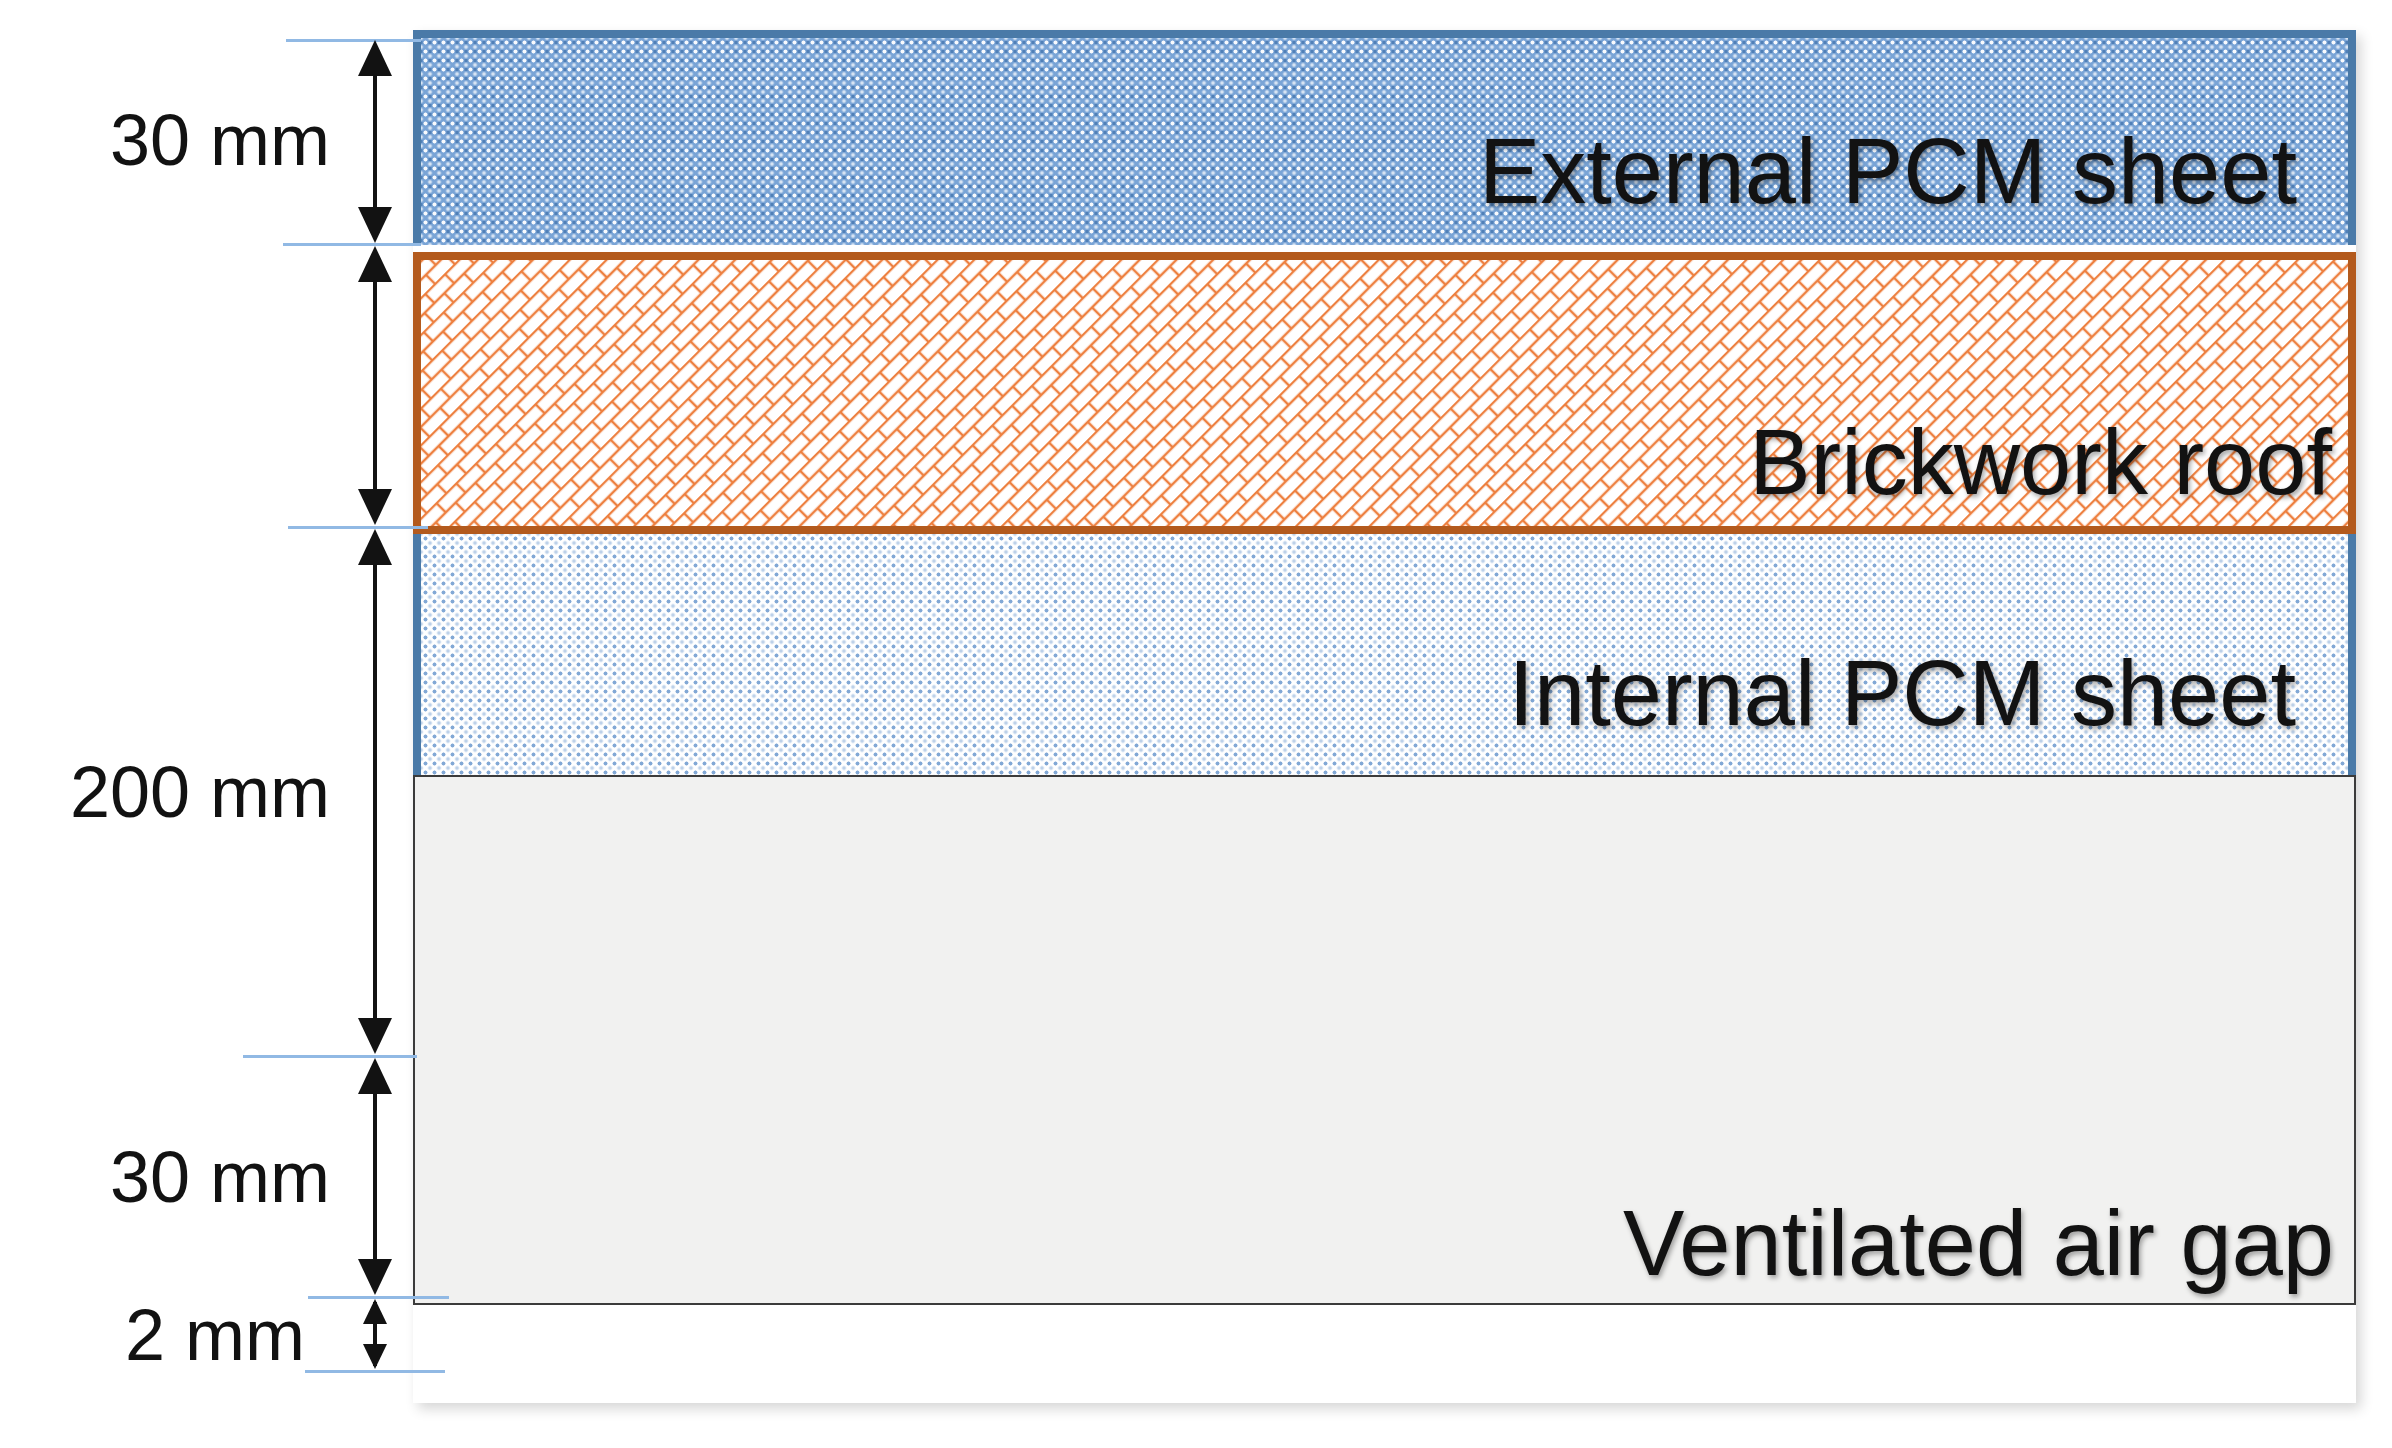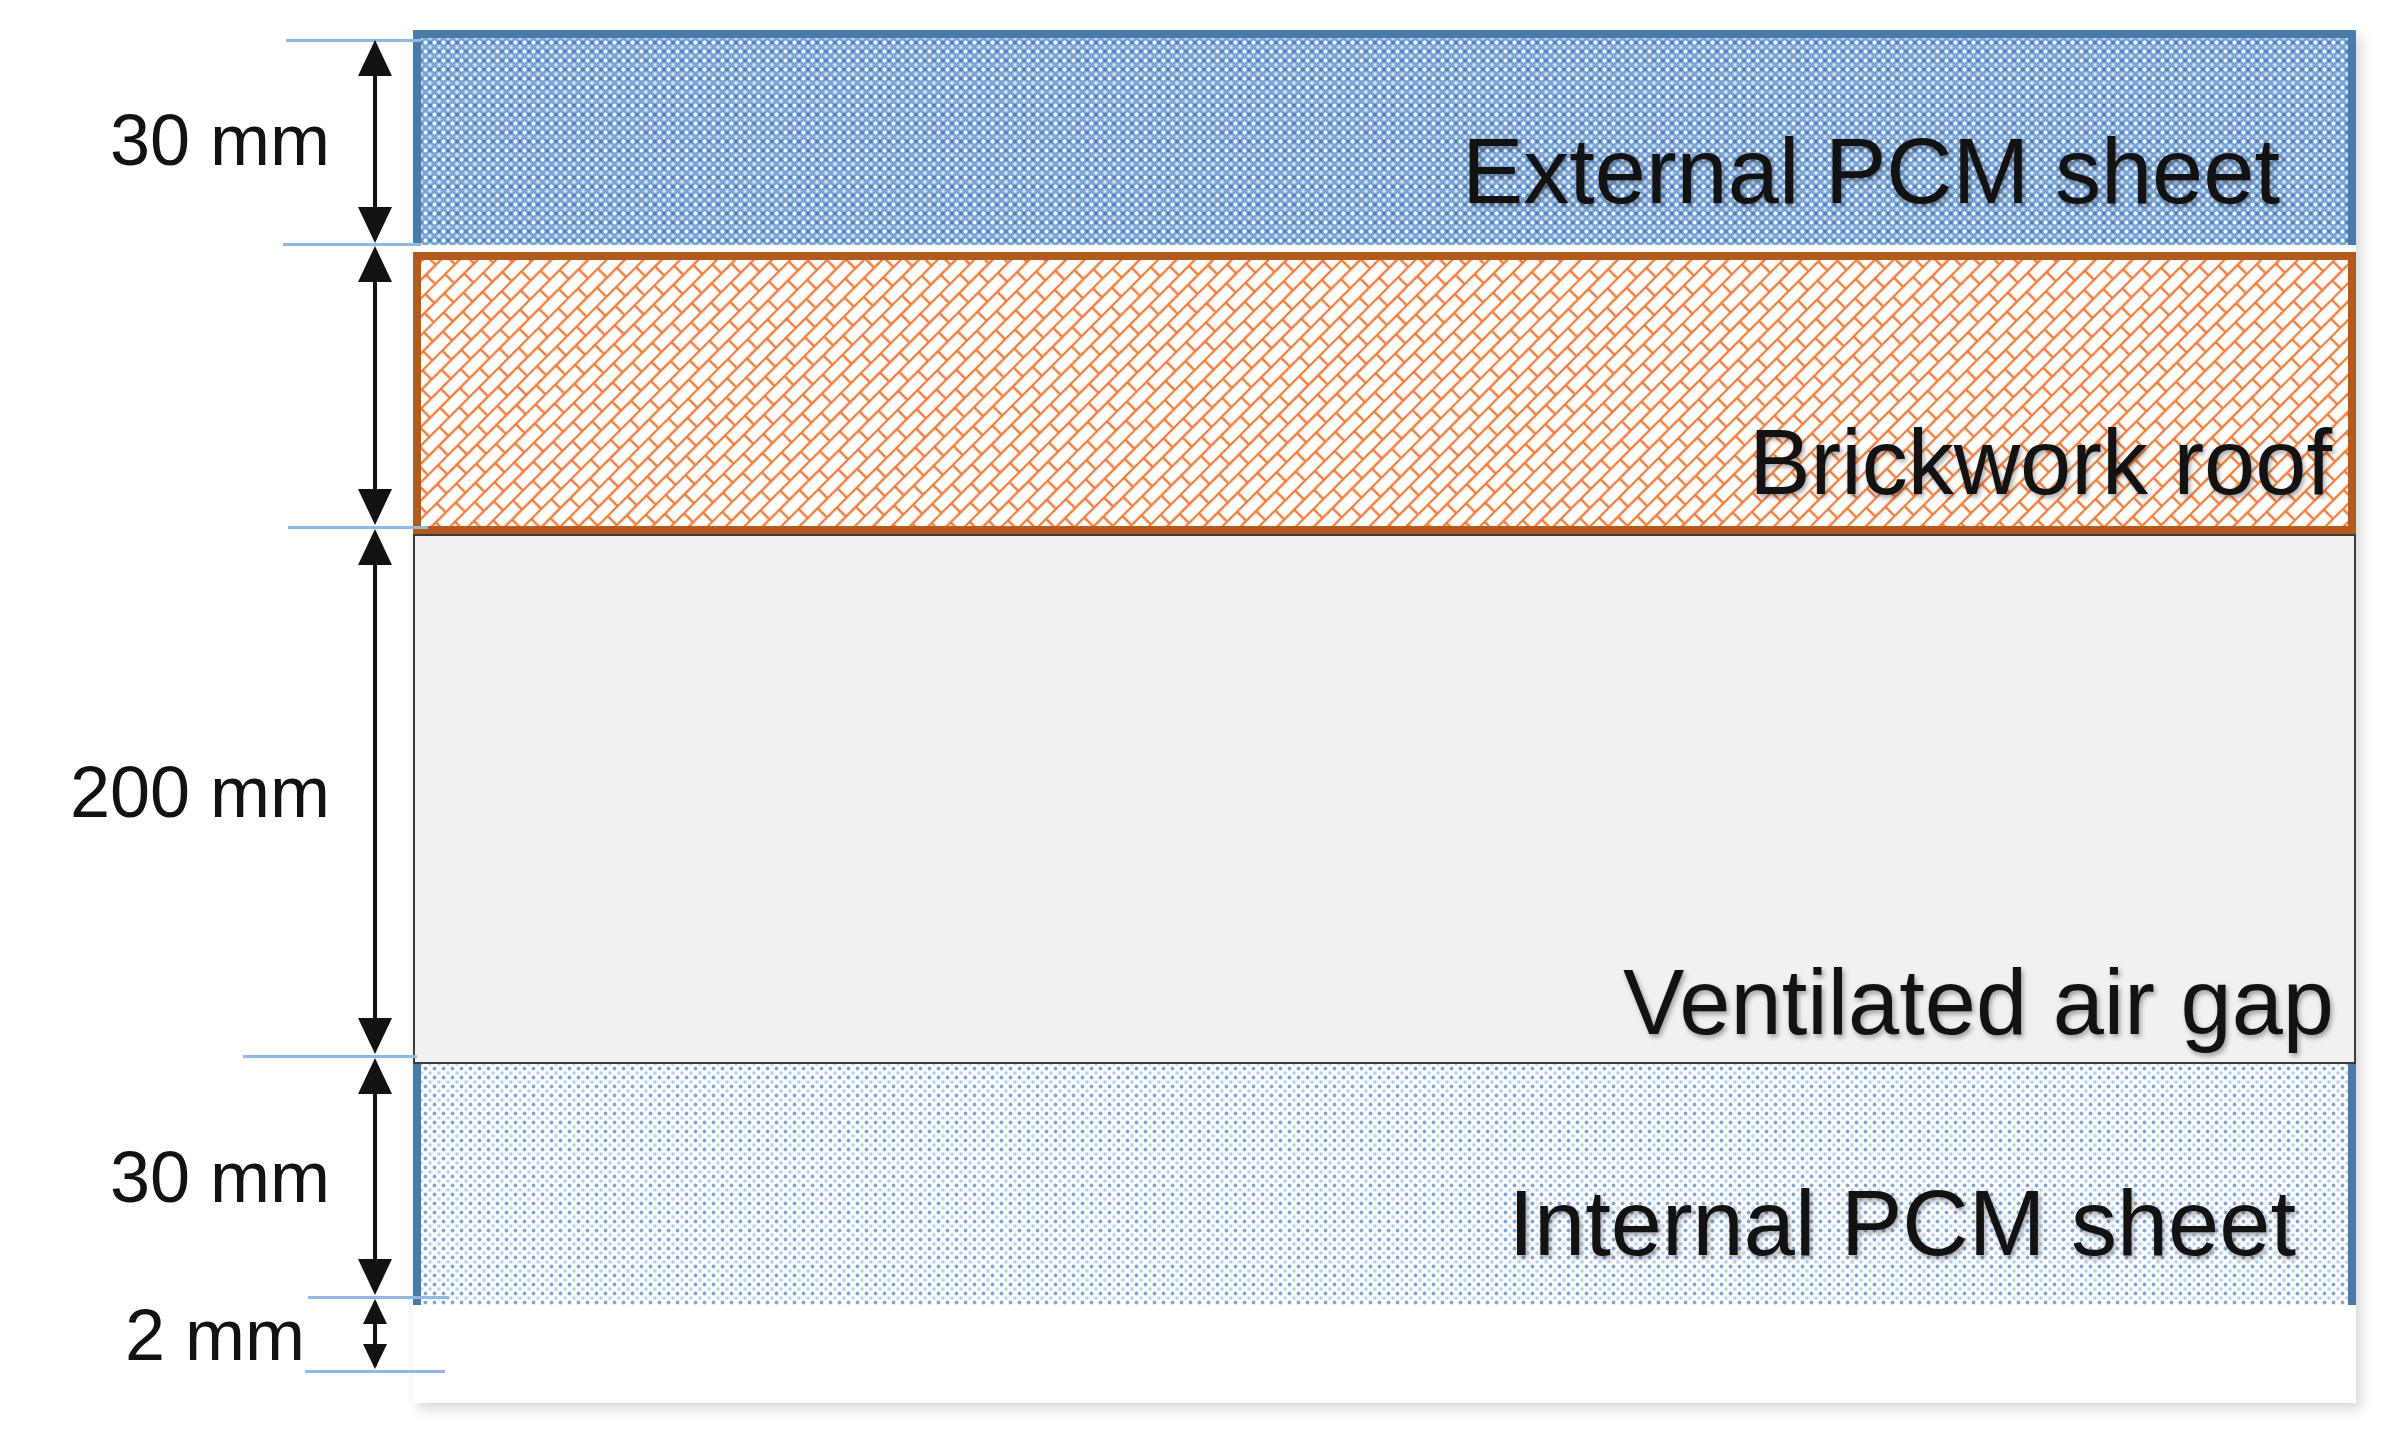--- a/index.html
+++ b/index.html
@@ -34,21 +34,21 @@
   .layer-ext{
     height:215px;border:8px solid var(--steel-blue);border-bottom:none;align-items:center;
     background-color:var(--ext-pcm-base);
     background-image:
       radial-gradient(circle, rgba(255,255,255,.95) 1.7px, transparent 2.3px),
       radial-gradient(circle, rgba(255,255,255,.70) 1.7px, transparent 2.3px),
       radial-gradient(circle, rgba(47,99,158,.55) 1.5px, transparent 2.1px);
     background-size:9px 9px, 9px 9px, 9px 9px;
     background-position:0 0, 4.5px 4.5px, 4.5px 0;
   }
-  .layer-ext .layer-label{padding-right:68px;padding-top:60px;}
+  .layer-ext .layer-label{padding-right:51px;padding-top:60px;}
 
   .layer-brick{
     height:282px;border:8px solid var(--brick-border);align-items:flex-end;background:#fff;margin-top:7px;
   }
   .layer-brick .layer-label{padding-right:16px;padding-bottom:12px;}
   .hatch{position:absolute;left:0;top:0;width:100%;height:100%;z-index:1;}
   .brick-stroke{stroke:var(--brick-hatch);stroke-width:2.5;}
 
   .layer-air{
     height:530px;border:2px solid var(--air-border);border-top-width:2px;align-items:flex-end;
@@ -116,26 +116,26 @@
         <defs>
           <pattern id="brickPat" width="28" height="26" patternUnits="userSpaceOnUse" patternTransform="rotate(-45)">
             <path class="brick-stroke" fill="none" d="M0 1 H28 M0 14 H28 M7 1 V14 M21 14 V27"></path>
           </pattern>
         </defs>
         <rect width="100%" height="100%" fill="url(#brickPat)"></rect>
       </svg>
       <span class="layer-label">Brickwork roof</span>
     </div>
 
+    <div class="layer layer-int">
+      <span class="layer-label">Internal PCM sheet</span>
+    </div>
+
     <div class="layer layer-air">
       <span class="layer-label">Ventilated air gap</span>
-    </div>
-
-    <div class="layer layer-int">
-      <span class="layer-label">Internal PCM sheet</span>
     </div>
 
 
   </div>
 
   <div class="ext-line" style="top:39px;left:286px;width:135px"></div>
   <div class="ext-line" style="top:243px;left:283px;width:138px"></div>
   <div class="ext-line" style="top:526px;left:288px;width:140px"></div>
   <div class="ext-line" style="top:1055px;left:243px;width:174px"></div>
   <div class="ext-line" style="top:1296px;left:308px;width:141px"></div>

